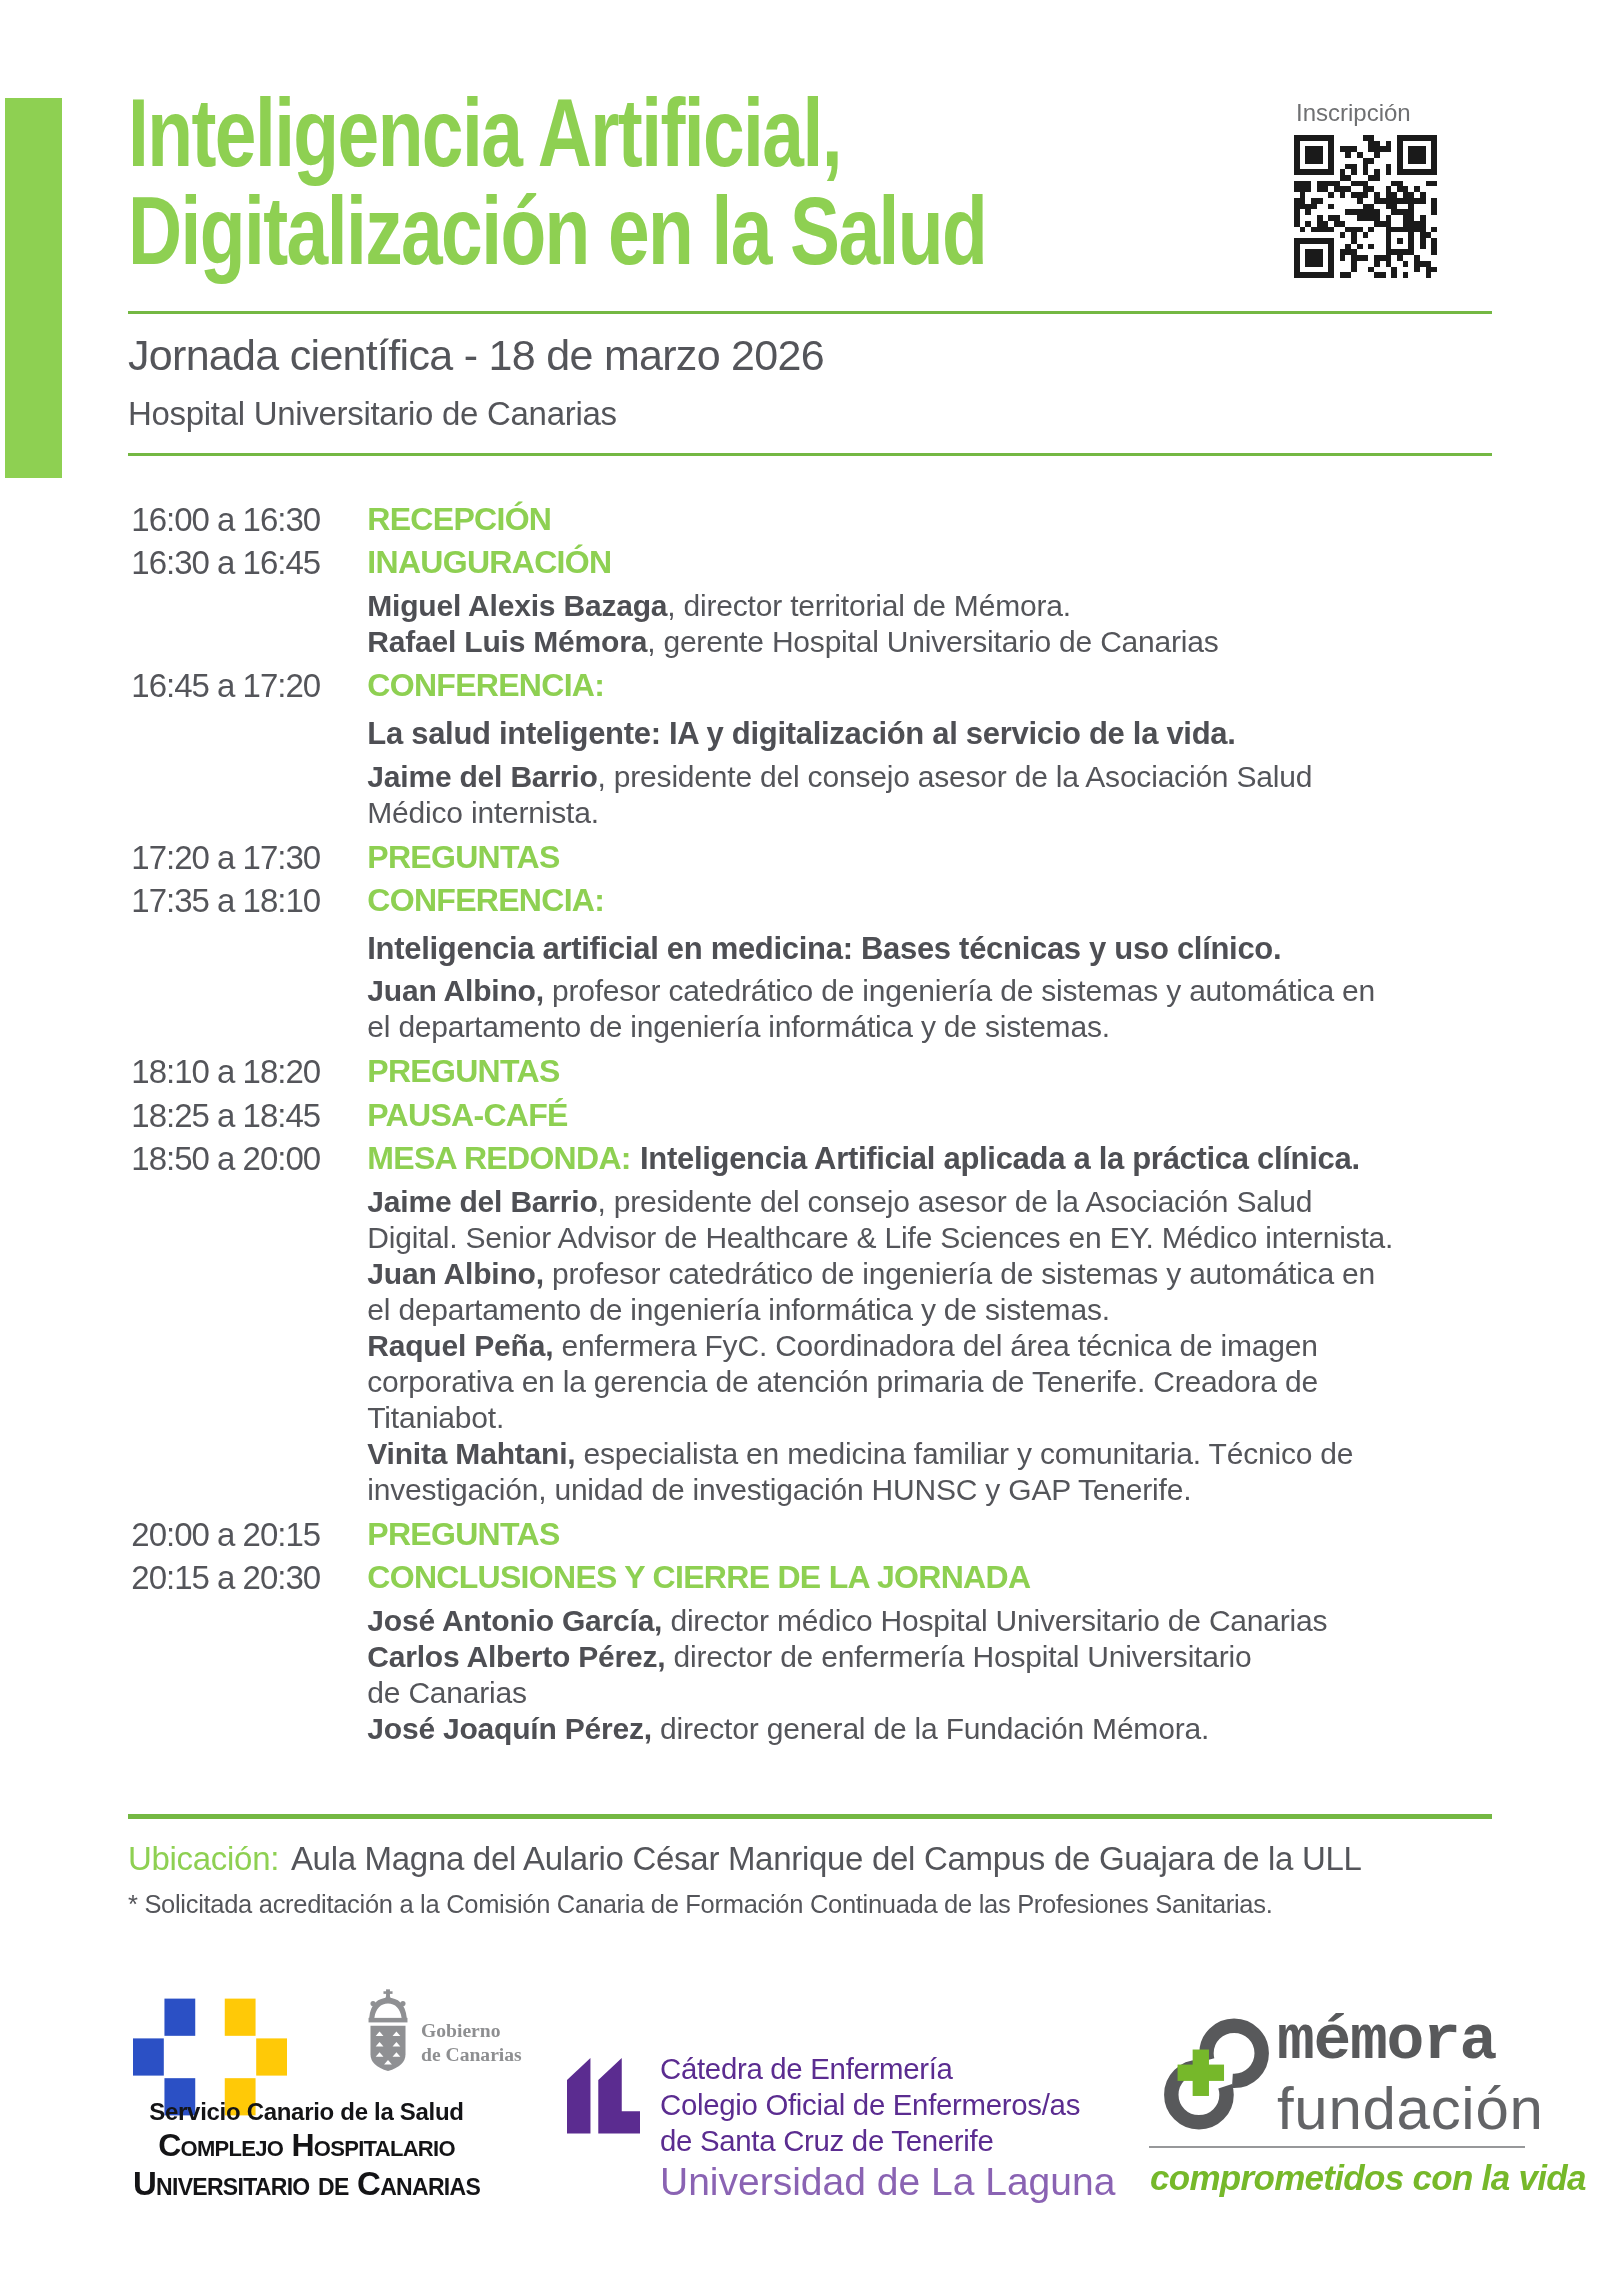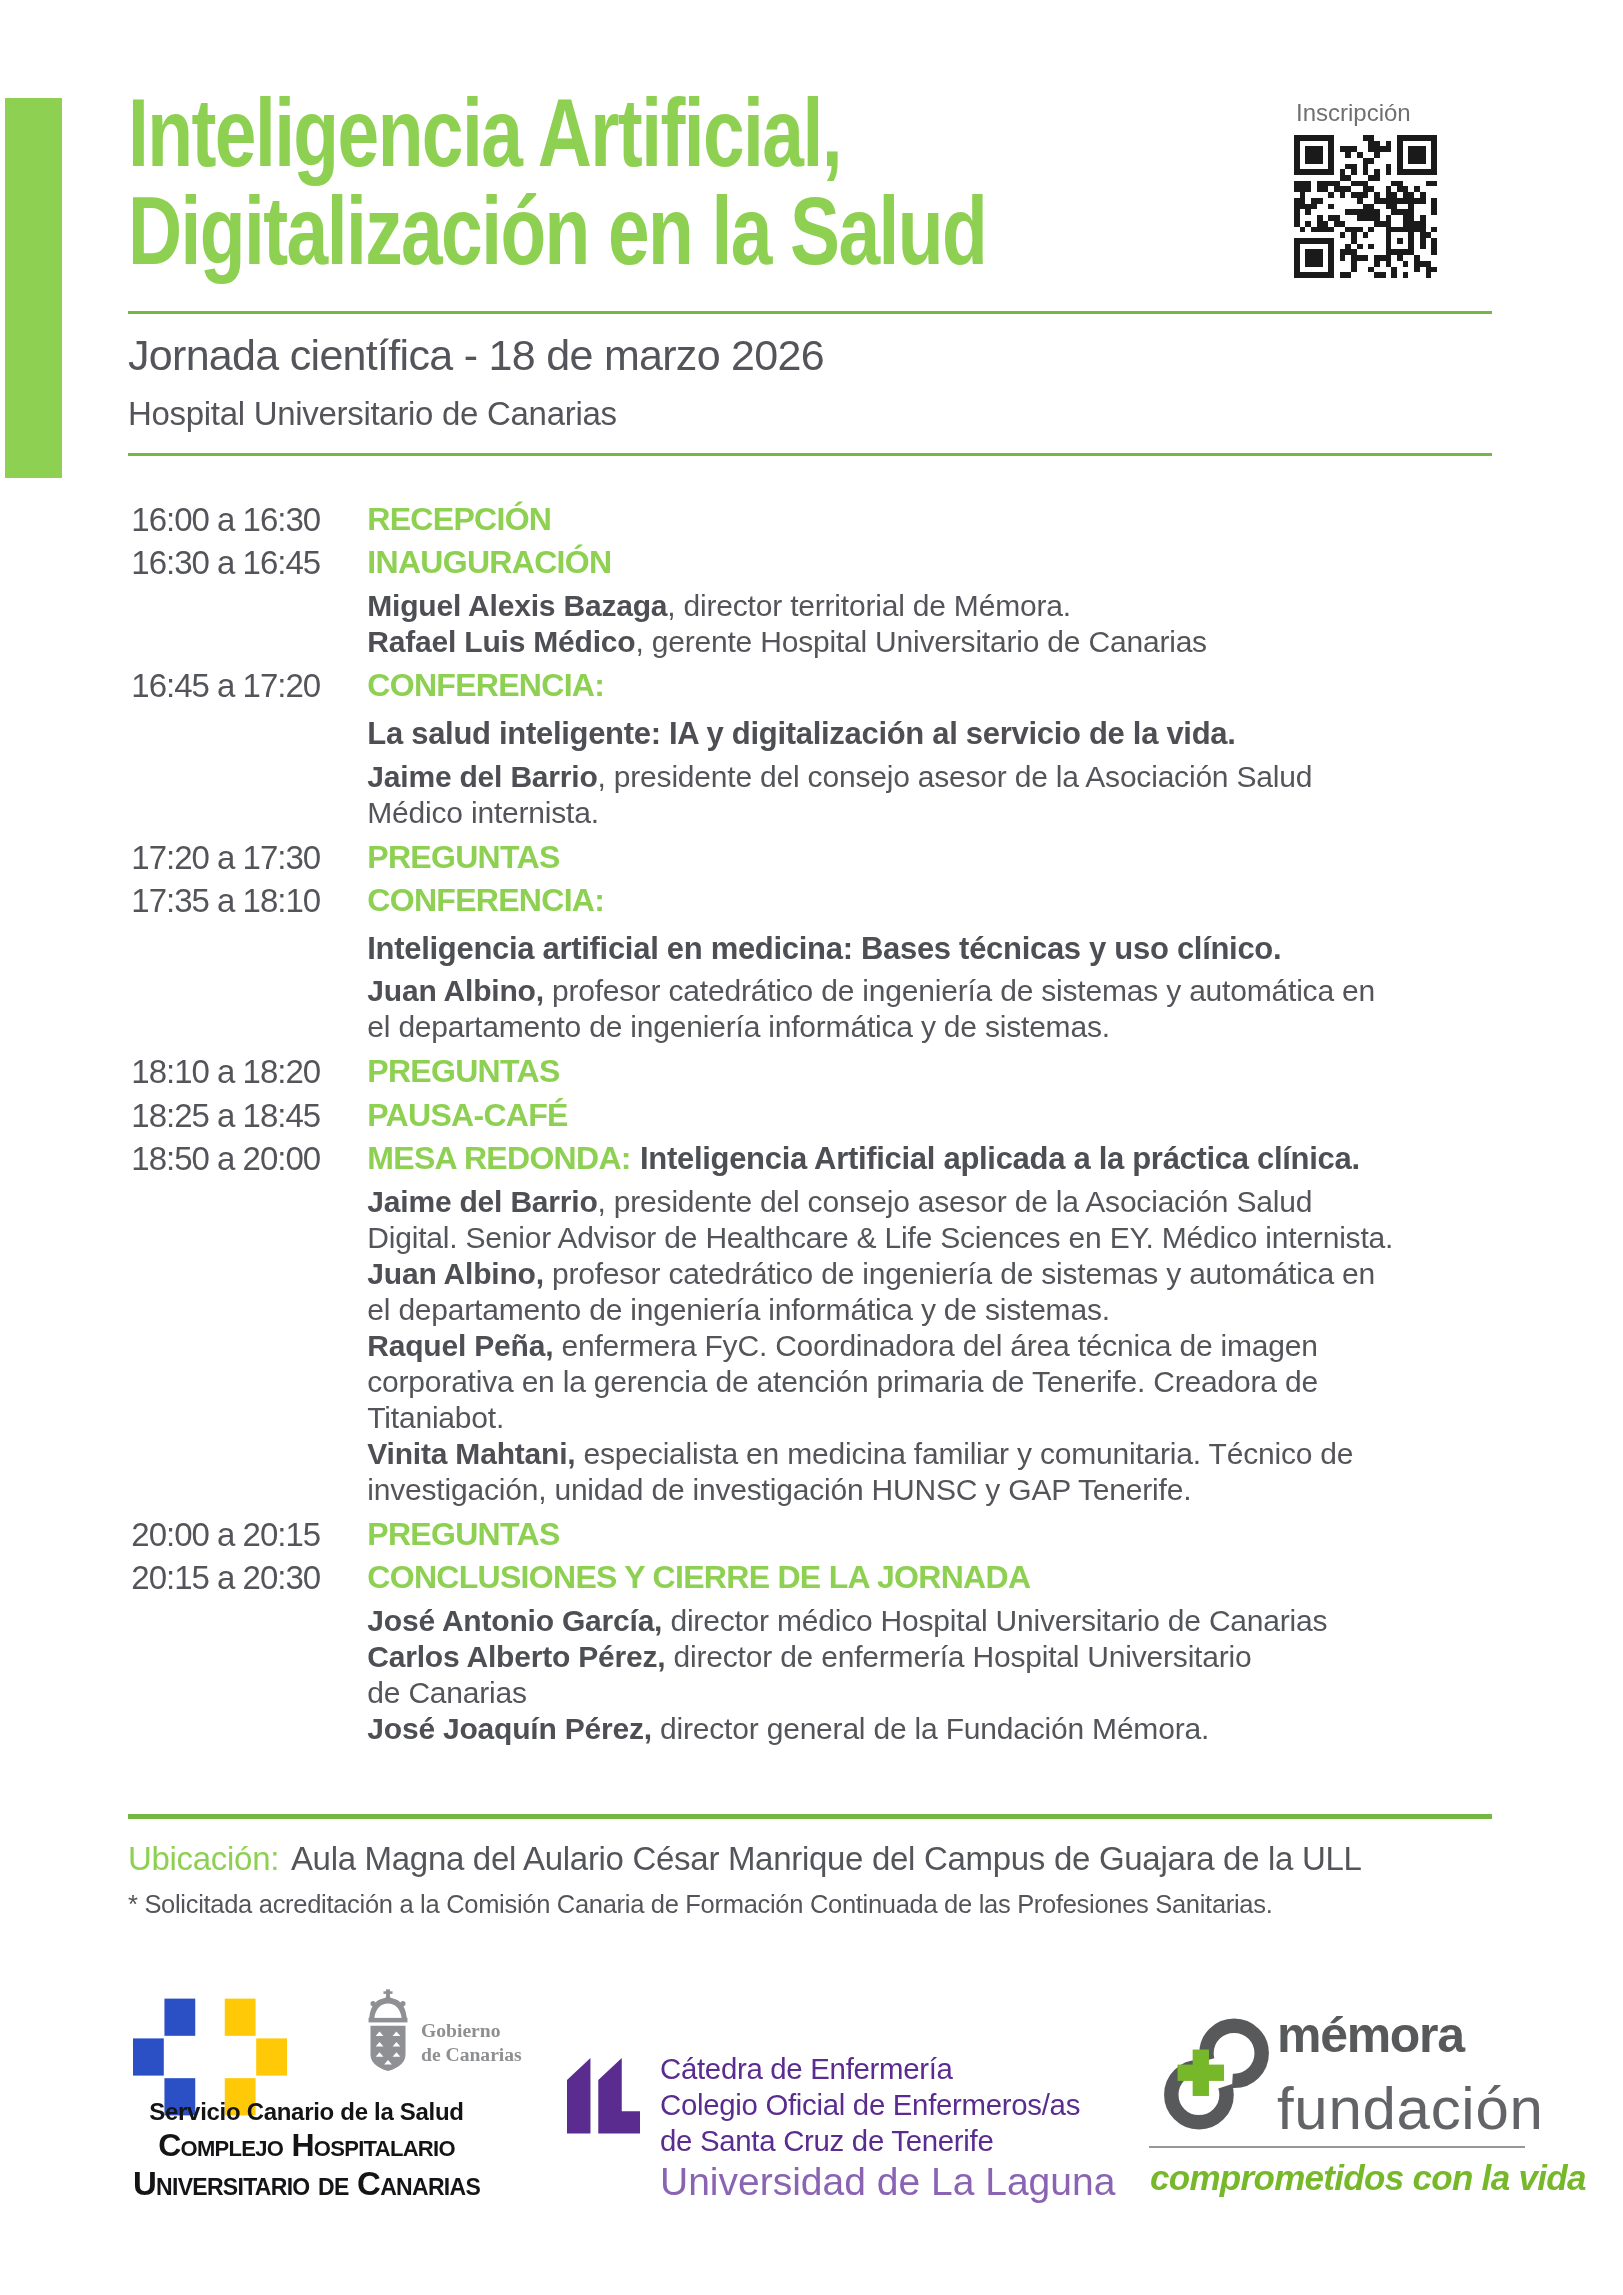--- a/index.html
+++ b/index.html
@@ -61,22 +61,22 @@
   .scs-3{top:2165px;font-size:33px;font-weight:700;font-variant:small-caps;letter-spacing:-0.7px;}
 
   .ull-icon{position:absolute;left:567px;top:2055px;width:73px;height:84px;}
   .catedra{position:absolute;left:660px;top:2051px;}
   .cat-line{font-size:29.4px;line-height:36px;font-weight:400;color:var(--ull-purple);
             letter-spacing:-0.3px;white-space:nowrap;}
   .cat-univ{font-size:39px;line-height:36px;font-weight:400;color:var(--ull-light);
             margin-top:5.2px;white-space:nowrap;}
 
   .mem-mark{position:absolute;left:1160px;top:2013px;width:113px;height:122px;}
-  .mem-name{position:absolute;left:1277px;top:2006px;font-size:50px;font-weight:700;
-            letter-spacing:-1.3px;color:var(--mem-gray);white-space:nowrap;}
+  .mem-name{position:absolute;left:1277px;top:2006px;font-size:63px;font-weight:700;
+            letter-spacing:-1.3px;color:var(--mem-gray);white-space:nowrap;font-family:Liberation Mono, monospace;}
   .mem-sub{position:absolute;left:1277px;top:2074px;font-size:60px;font-weight:400;
            letter-spacing:0.7px;color:#636467;white-space:nowrap;}
   .mem-line{position:absolute;left:1149px;top:2146px;width:376px;height:2px;background:#97989a;}
   .mem-tag{position:absolute;left:1150px;top:2158px;font-size:35px;font-style:italic;font-weight:700;
            color:var(--mem-green);letter-spacing:-0.7px;white-space:nowrap;}
 </style>
 </head>
 <body>
 
 <div class="page">
@@ -414,21 +414,21 @@
         <div class="s-content">
           <div class="s-head"><span>RECEPCIÓN</span></div>
         </div>
       </div>
       <div class="s-row has-lines">
         <div class="s-time">16:30 a 16:45</div>
         <div class="s-content">
           <div class="s-head"><span>INAUGURACIÓN</span></div>
           <div class="lines">
             <div class="line"><b>Miguel Alexis Bazaga</b>, director territorial de Mémora.</div>
-            <div class="line"><b>Rafael Luis Médico</b>, gerente Hospital Universitario de Canarias</div>
+            <div class="line"><b>Rafael Luis Mémora</b>, gerente Hospital Universitario de Canarias</div>
           </div>
         </div>
       </div>
       <div class="s-row has-lines">
         <div class="s-time">16:45 a 17:20</div>
         <div class="s-content">
           <div class="s-head"><span>CONFERENCIA:</span></div>
           <div class="talk">La salud inteligente: IA y digitalización al servicio de la vida.</div>
           <div class="lines">
             <div class="line"><b>Jaime del Barrio</b>, presidente del consejo asesor de la Asociación Salud</div>

